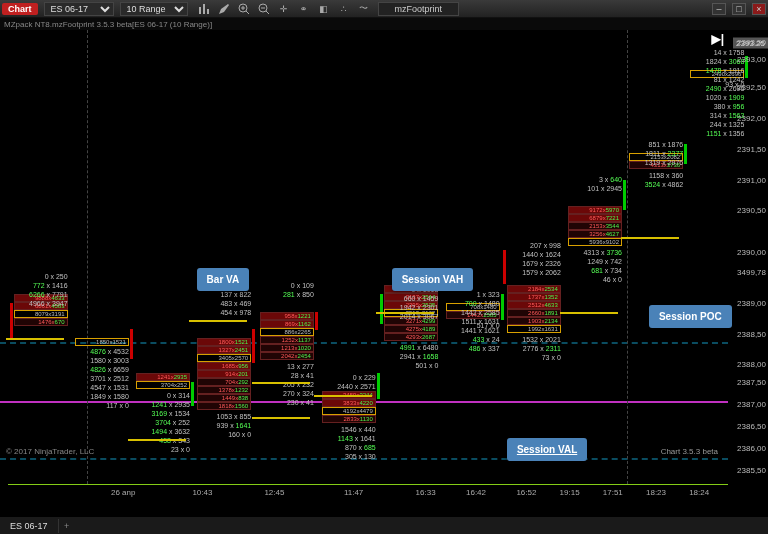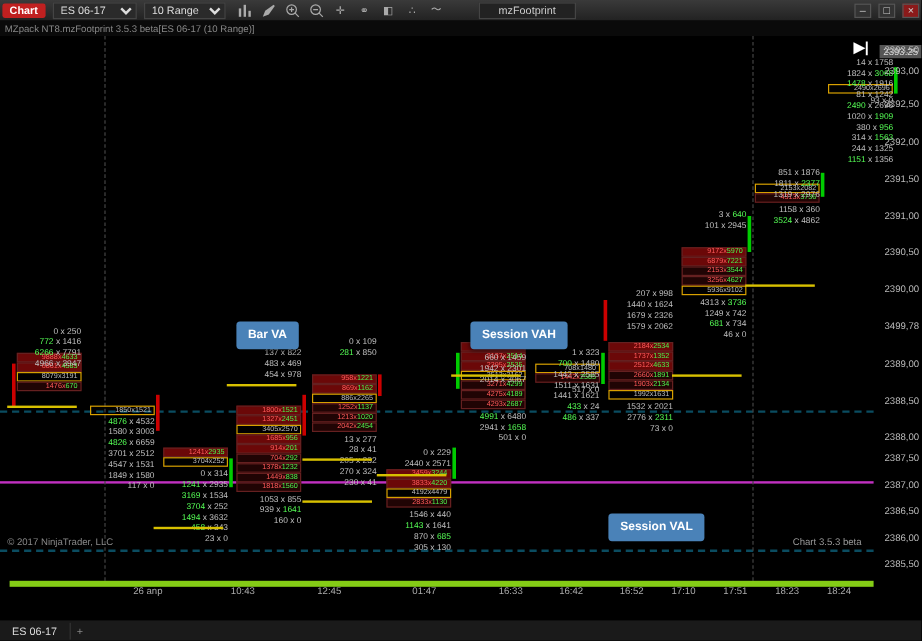--- a/index.html
+++ b/index.html
@@ -6,42 +6,42 @@
   body { width: 768px; height: 534px; background: #000; font-family: Arial, sans-serif; font-size: 9px; color: #ccc; overflow: hidden; position: relative; }
   
   
   .toolbar { height: 18px; background: linear-gradient(#3a3a3a, #222); display: flex; align-items: center; padding: 0 2px; gap: 6px; border-bottom: 1px solid #111; }
   .chart-tag { background: #c02020; color: #fff; font-size: 9px; font-weight: bold; padding: 1px 6px; border-radius: 2px; }
   .tb-select { background: #2a2a2a; color: #ddd; border: 1px solid #444; font-size: 9px; height: 14px; padding: 0 2px; }
   .tb-sel1 { width: 70px; } .tb-sel2 { width: 68px; }
   .tb-icons { display: flex; align-items: center; gap: 8px; margin-left: 4px; }
   .tb-icon { width: 12px; height: 12px; display: flex; align-items: center; justify-content: center; color: #aaa; cursor: pointer; }
   .tb-icon svg { width: 12px; height: 12px; fill: #aaa; }
-  .tb-txt { background: #222; border: 1px solid #444; padding: 0 16px; height: 14px; display: flex; align-items: center; margin-left: 21px; }
+  .tb-txt { background: #222; border: 1px solid #444; padding: 0 16px; height: 14px; display: flex; align-items: center; }
   .spacer { flex: 1; }
   .winbtn { width: 14px; height: 12px; border: 1px solid #555; background: #333; display: flex; align-items: center; justify-content: center; cursor: pointer; }
   .winbtn.close { background: #8b1a1a; }
   
   
   .titlestrip { height: 12px; background: #0a0a0a; color: #888; font-size: 8px; padding-left: 4px; display: flex; align-items: center; }
   
   
   .chart-area { position: absolute; top: 30px; left: 0; right: 0; bottom: 36px; background: #000; }
   .plot { position: absolute; top: 0; left: 8px; right: 40px; bottom: 14px; }
   
   
   .vdash { position: absolute; top: 0; bottom: 0; border-left: 1px dashed #444; }
   
   
   .paxis { position: absolute; top: 0; right: 0; width: 40px; bottom: 14px; }
   .ptick { position: absolute; right: 2px; font-size: 8px; color: #bbb; transform: translateY(-50%); }
   .cur-price { position: absolute; right: 0; background: #555; color: #ddd; font-size: 8px; padding: 1px 3px; transform: translateY(-50%); }
   
   
-  .taxis { position: absolute; left: 8px; right: 40px; bottom: 0; height: 14px; border-top: 5px solid #84cc16; }
+  .taxis { position: absolute; left: 8px; right: 40px; bottom: 0; height: 14px; border-top: 1px solid #84cc16; }
   .ttick { position: absolute; bottom: 1px; font-size: 8px; color: #aaa; transform: translateX(-50%); }
   
   
   .col { position: absolute; top: 0; bottom: 0; width: 58px; }
   .cluster { position: absolute; left: 2px; right: 2px; pointer-events: auto; }
   .extra-list { position: absolute; left: 2px; right: 2px; font-size: 7px; color: #c0c0c0; text-align: right; }
   .extra-list div { line-height: 9px; }
   .extra-list b { color: #5f5; font-weight: normal; }
   
   .row { height: 8px; border: 1px solid #652020; display: flex; align-items: center; justify-content: flex-end; font-size: 6px; padding-right: 2px; line-height: 8px; }
@@ -580,51 +580,52 @@
 
   <div class="paxis" id="paxis">
     <div class="cur-price" style="top:2.8%">2393.25</div>
   <div class="ptick" style="top: 12.32px;">2393,50</div>
       <div class="ptick" style="top: 28.6px;">2393,00</div>
       <div class="ptick" style="top: 57.2px;">2392,50</div>
       <div class="ptick" style="top: 88px;">2392,00</div>
       <div class="ptick" style="top: 118.8px;">2391,50</div>
       <div class="ptick" style="top: 149.6px;">2391,00</div>
       <div class="ptick" style="top: 180.4px; text-align: right;">2390,50</div>
-      <div class="ptick" style="top: 211px; margin-left: 16px;">2390,00</div>
+      <div class="ptick" style="top: 222px; margin-left: 16px;">2390,00</div>
       <div class="ptick" style="top: 242px;">3499,78</div>
       <div class="ptick" style="top: 272.8px;">2389,00</div>
       <div class="ptick" style="top: 303.6px;">2388,50</div>
       <div class="ptick" style="top: 334.4px;">2388,00</div>
       <div class="ptick" style="top: 352px;">2387,50</div>
       <div class="ptick" style="top: 374px;">2387,00</div>
       <div class="ptick" style="top: 396px;">2386,50</div>
       <div class="ptick" style="top: 418px;">2386,00</div>
       <div class="ptick" style="top: 440px;">2385,50</div>
       <div class="ptick" style="top: 462px; margin-top: 33px;">2385,00</div>
       <div class="ptick" style="top: 492.8px;">2384,50</div>
     </div>
 
   <div class="taxis" id="taxis">
       <div class="ttick" style="left: 16%;">26 anp</div>
       <div class="ttick" style="left: 27%;">10:43</div>
       <div class="ttick" style="left: 37%;">12:45</div>
-      <div class="ttick" style="left: 48%;">01:47</div>
+      <div class="ttick" style="left: 48%;">11:47</div>
       <div class="ttick" style="left: 58%;">16:33</div>
       <div class="ttick" style="left: 65%; text-align: center;">16:42</div>
       <div class="ttick" style="left: 72%;">16:52</div>
-      <div class="ttick" style="left: 78%;">17:10</div>
+      <div class="ttick" style="left: 78%;">19:15</div>
       <div class="ttick" style="left: 84%;">17:51</div>
       <div class="ttick" style="left: 90%;">18:23</div>
       <div class="ttick" style="left: 96%;">18:24</div>
     </div>
 
   <div class="callout" id="co-barva" style="left: 25.6%; top: 237.6px;"><span>Bar VA</span></div>
   <div class="callout" id="co-svah" style="left: 51%; top: 237.6px;"><span>Session VAH</span></div>
-  <div class="callout" id="co-sval" style="left: 66%; top: 398px;"><span>Session VAL</span></div>
+  <div class="callout" id="co-sval" style="left: 66%; top: 408px; text-decoration: underline;"><span>Session VAL</span></div>
+  <div class="callout" id="co-spoc" style="left: 84.5%; top: 275px;"><span>Session POC</span></div>
 
   <div class="copyright">© 2017 NinjaTrader, LLC</div>
   <div class="mzpack">Chart 3.5.3 beta</div>
 </div>
 
 <div class="tabs">
   <span class="tab">ES 06-17</span>
   <span class="tab-add">+</span>
 </div>
 

